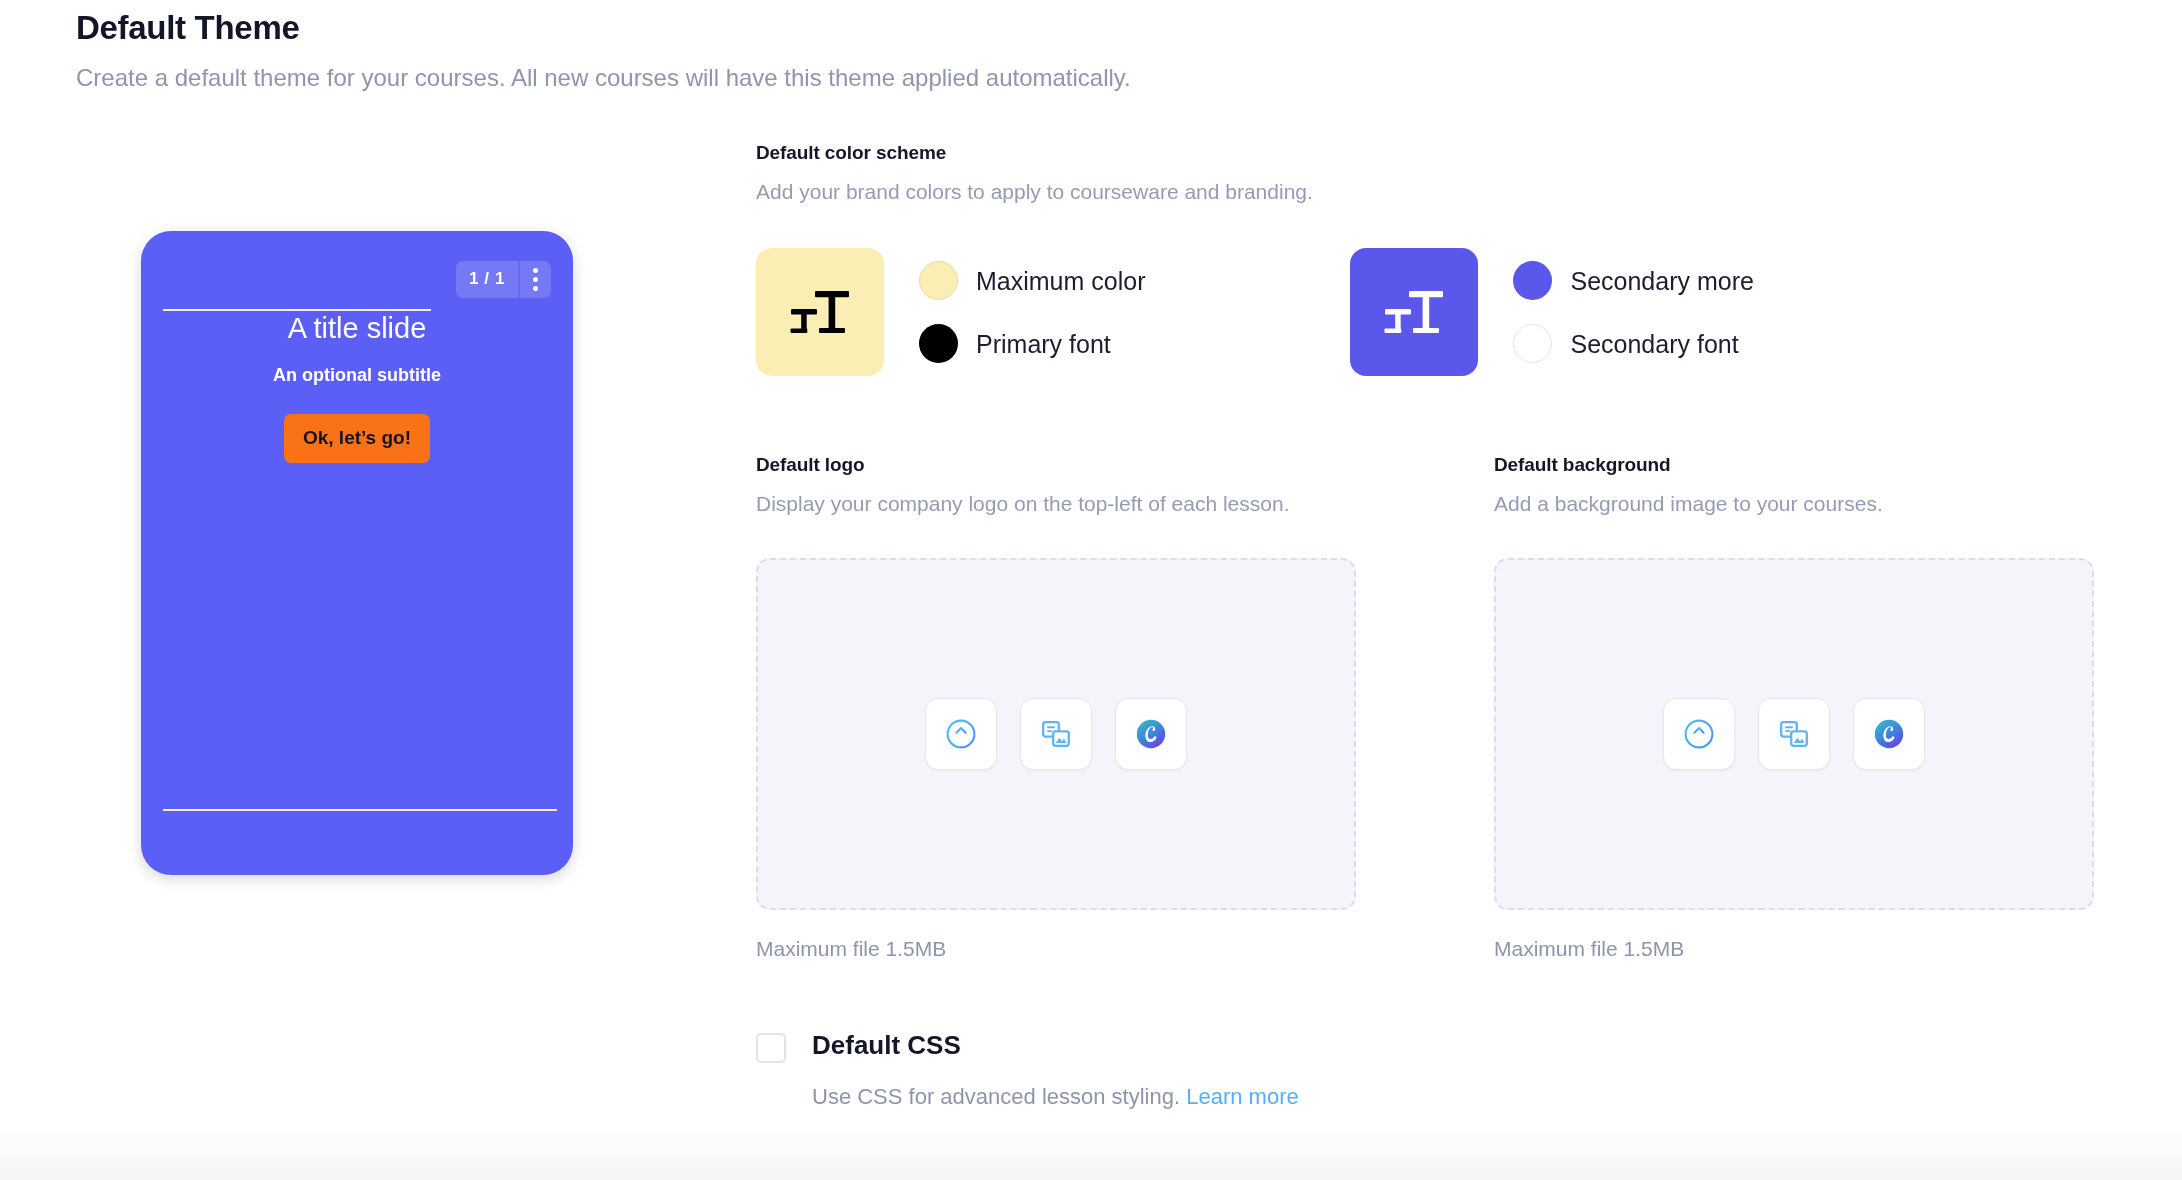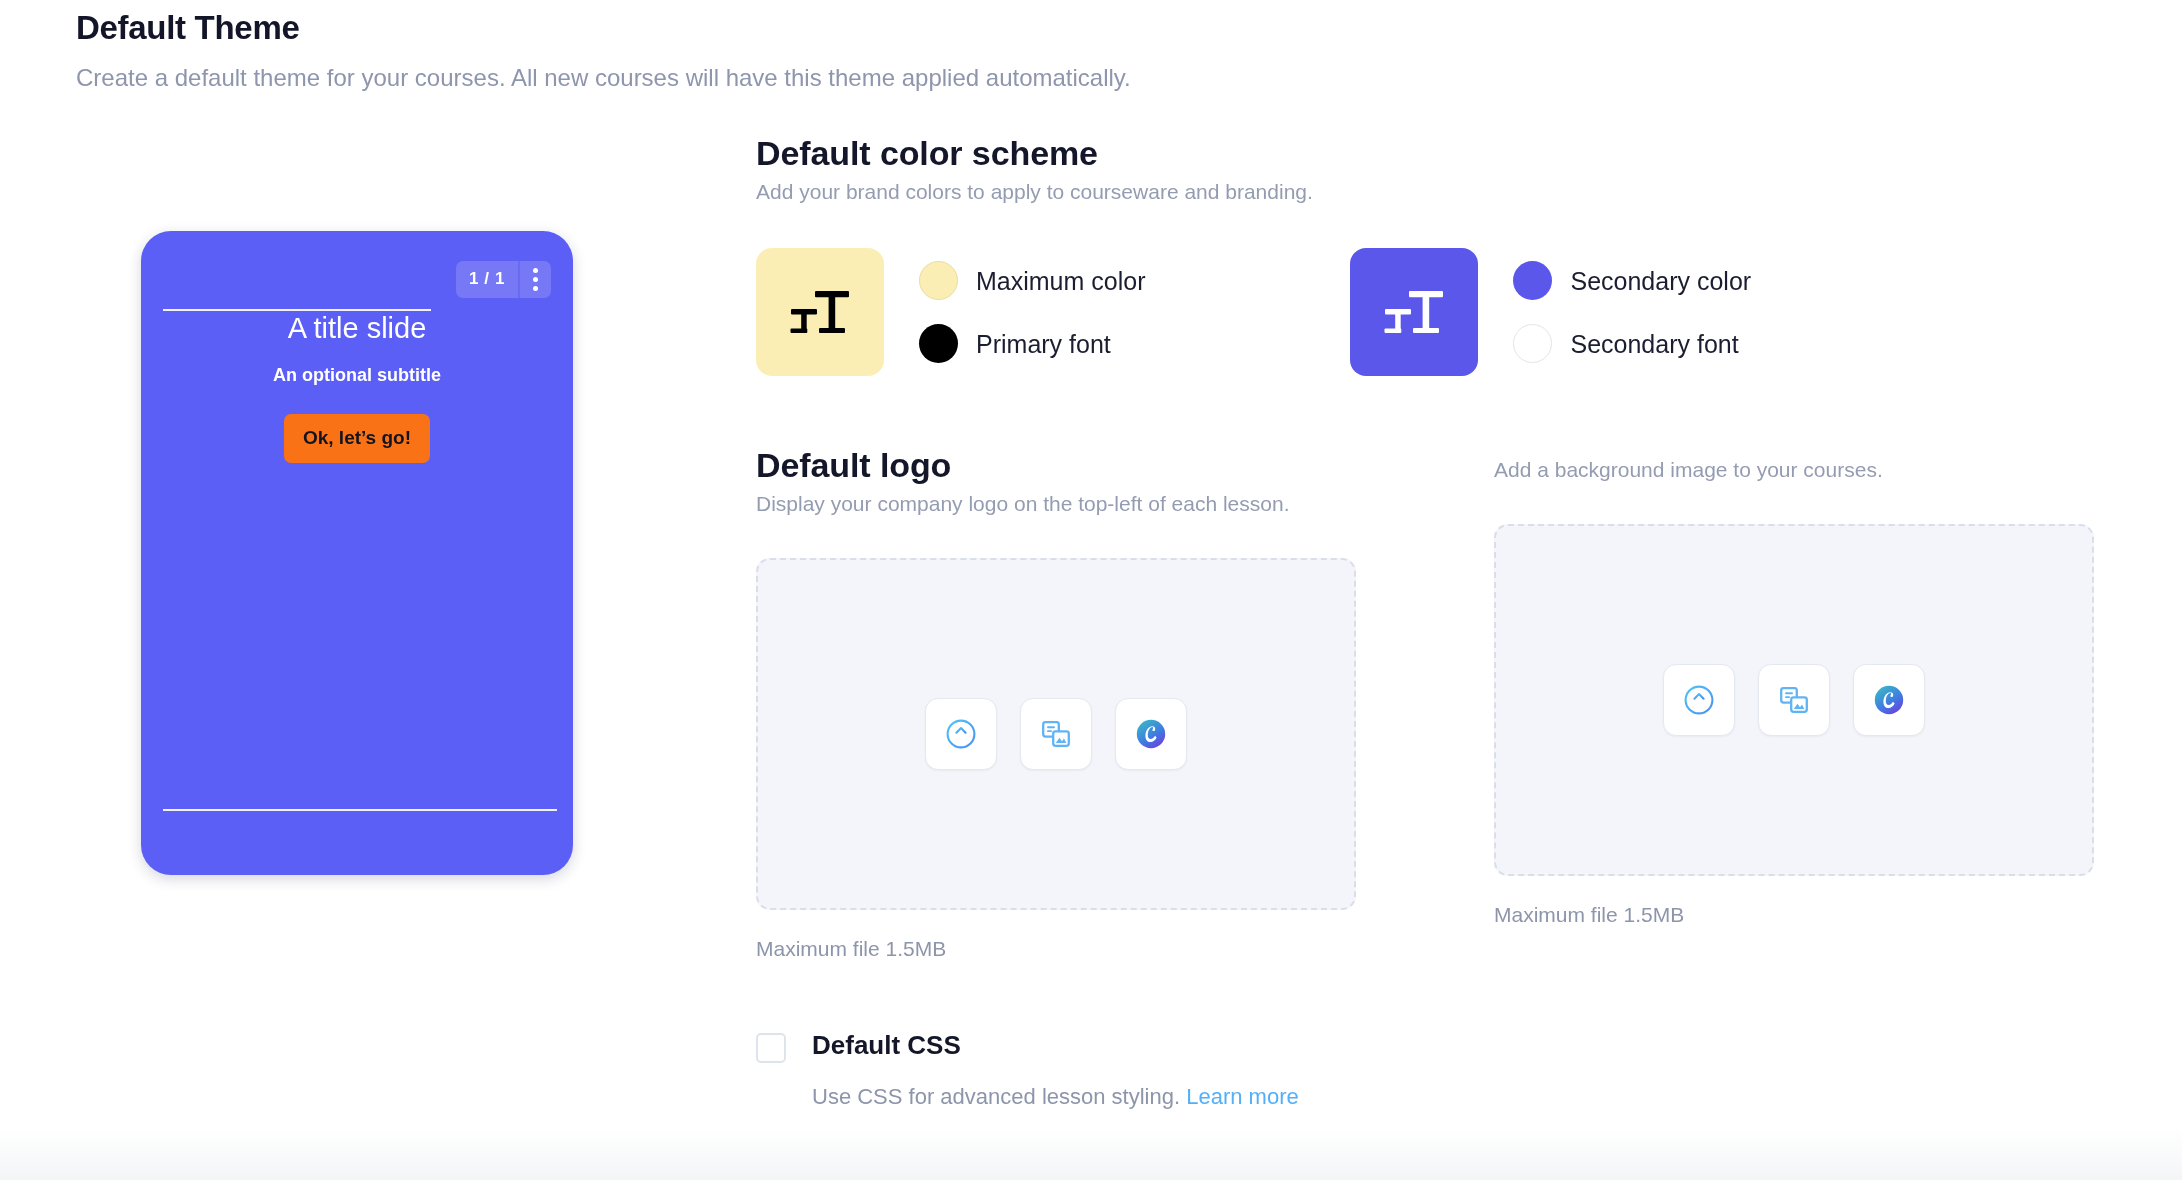--- a/index.html
+++ b/index.html
@@ -129,21 +129,21 @@
   }
   .slide-rule-bottom {
     height: 2px;
     background: rgba(255,255,255,0.92);
     width: 394px;
     margin: 0 auto 34px auto;
   }
 
   
   .sec-title {
-    font-size: 34px;
+    font-size: 19px;
     font-weight: bold;
     color: #14172a;
     margin: 0;
     line-height: 34px;
     letter-spacing: -0.1px;
   }
   .sec-sub {
     font-size: 21px;
     color: #949cb2;
     margin: 8px 0 0 0;
@@ -323,21 +323,21 @@
               <rect x="1.5" y="43.5" width="16.8" height="4.6" rx="1"></rect>
               <rect x="26" y="6" width="34" height="6.2" rx="1"></rect>
               <rect x="39.6" y="6" width="6.6" height="42" rx="1"></rect>
               <rect x="30" y="43" width="26" height="5" rx="1"></rect>
             </g>
           </svg>
         </div>
         <div class="swatch-list">
           <div class="swatch-item">
             <span class="dot secondary-color"></span>
-            <span class="swatch-label">Secondary color</span>
+            <span class="swatch-label">Secondary more</span>
           </div>
           <div class="swatch-item">
             <span class="dot secondary-font"></span>
             <span class="swatch-label">Secondary font</span>
           </div>
         </div>
       </div>
 
     </div>
 
@@ -380,20 +380,21 @@
               </defs>
               <circle cx="17" cy="17" r="14.2" fill="url(#cvg1)"></circle>
               <path d="M22.6 20.4 c-1.3 2.8 -3.6 4.6 -6.1 4.6 c-3 0 -5.1 -2.4 -5.1 -6.1 c0 -5.2 3.3 -9.6 6.9 -9.6 c1.8 0 2.9 1.1 2.9 2.6 c0 1.3 -0.7 2.2 -1.6 2.2 c-0.7 0 -1.2 -0.5 -1.2 -1.2 c0 -1 0.8 -1.2 0.8 -2 c0 -0.5 -0.4 -0.8 -1 -0.8 c-2.2 0 -4.4 3.9 -4.4 7.8 c0 2.4 1.1 4 2.9 4 c1.7 0 3.2 -1.3 4.3 -3.2 Z" fill="#ffffff"></path>
             </svg>
           </div>
         </div>
         <div class="maxfile">Maximum file 1.5MB</div>
       </div>
 
       <div class="upload-col">
+        <h2 class="sec-title">Default background</h2>
         <p class="sec-sub">Add a background image to your courses.</p>
         <div class="dropzone">
           <div class="drop-btn">
             <svg width="34" height="34" viewBox="0 0 34 34">
               <defs>
                 <linearGradient id="upg2" x1="0" y1="0" x2="1" y2="1">
                   <stop offset="0%" stop-color="#4fc3f7"></stop>
                     <stop offset="100%" stop-color="#4a90f0"></stop>
                 </linearGradient>
               </defs>

